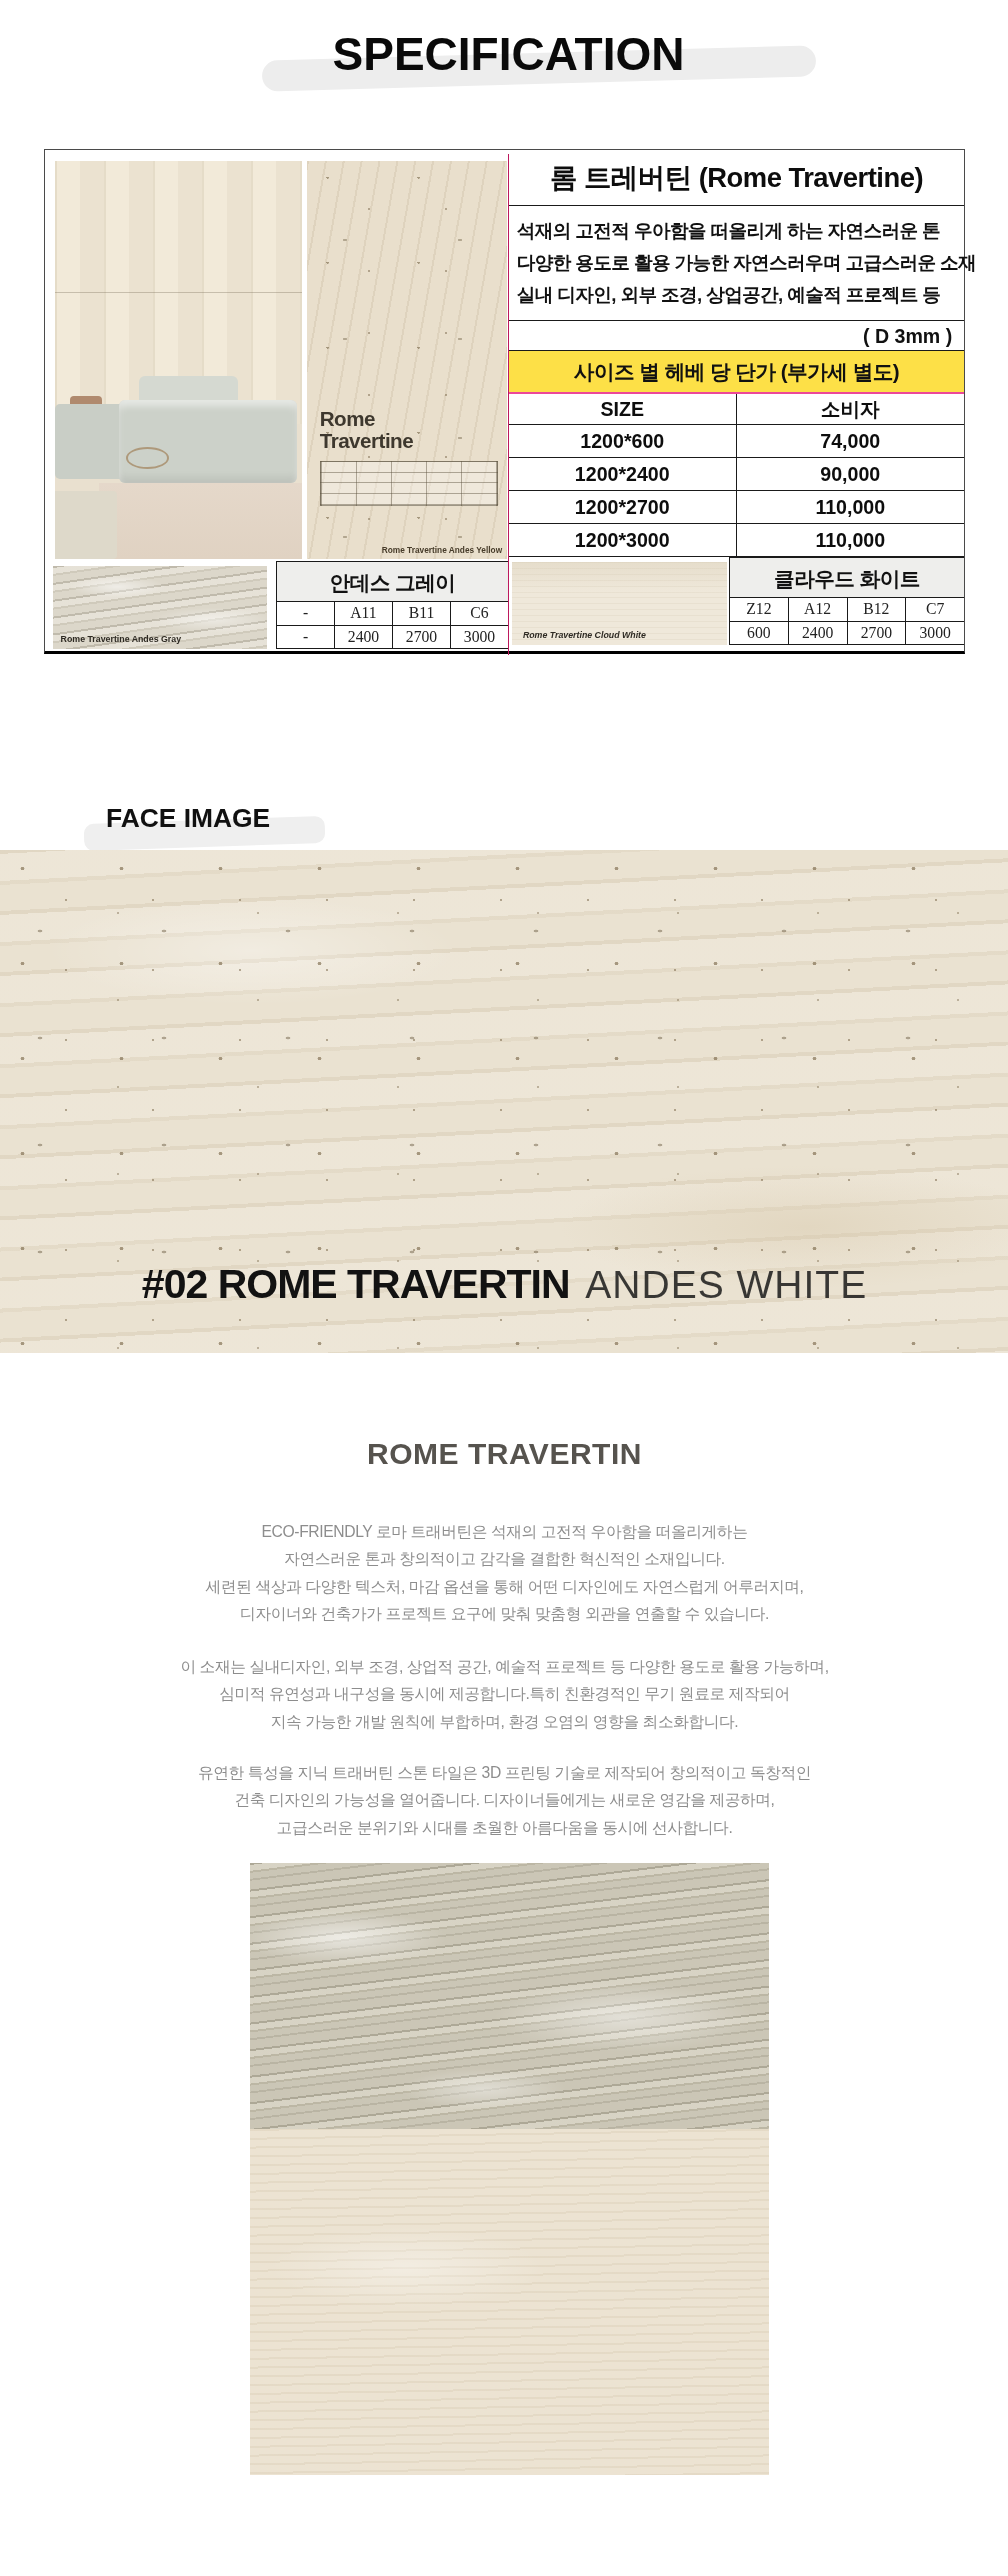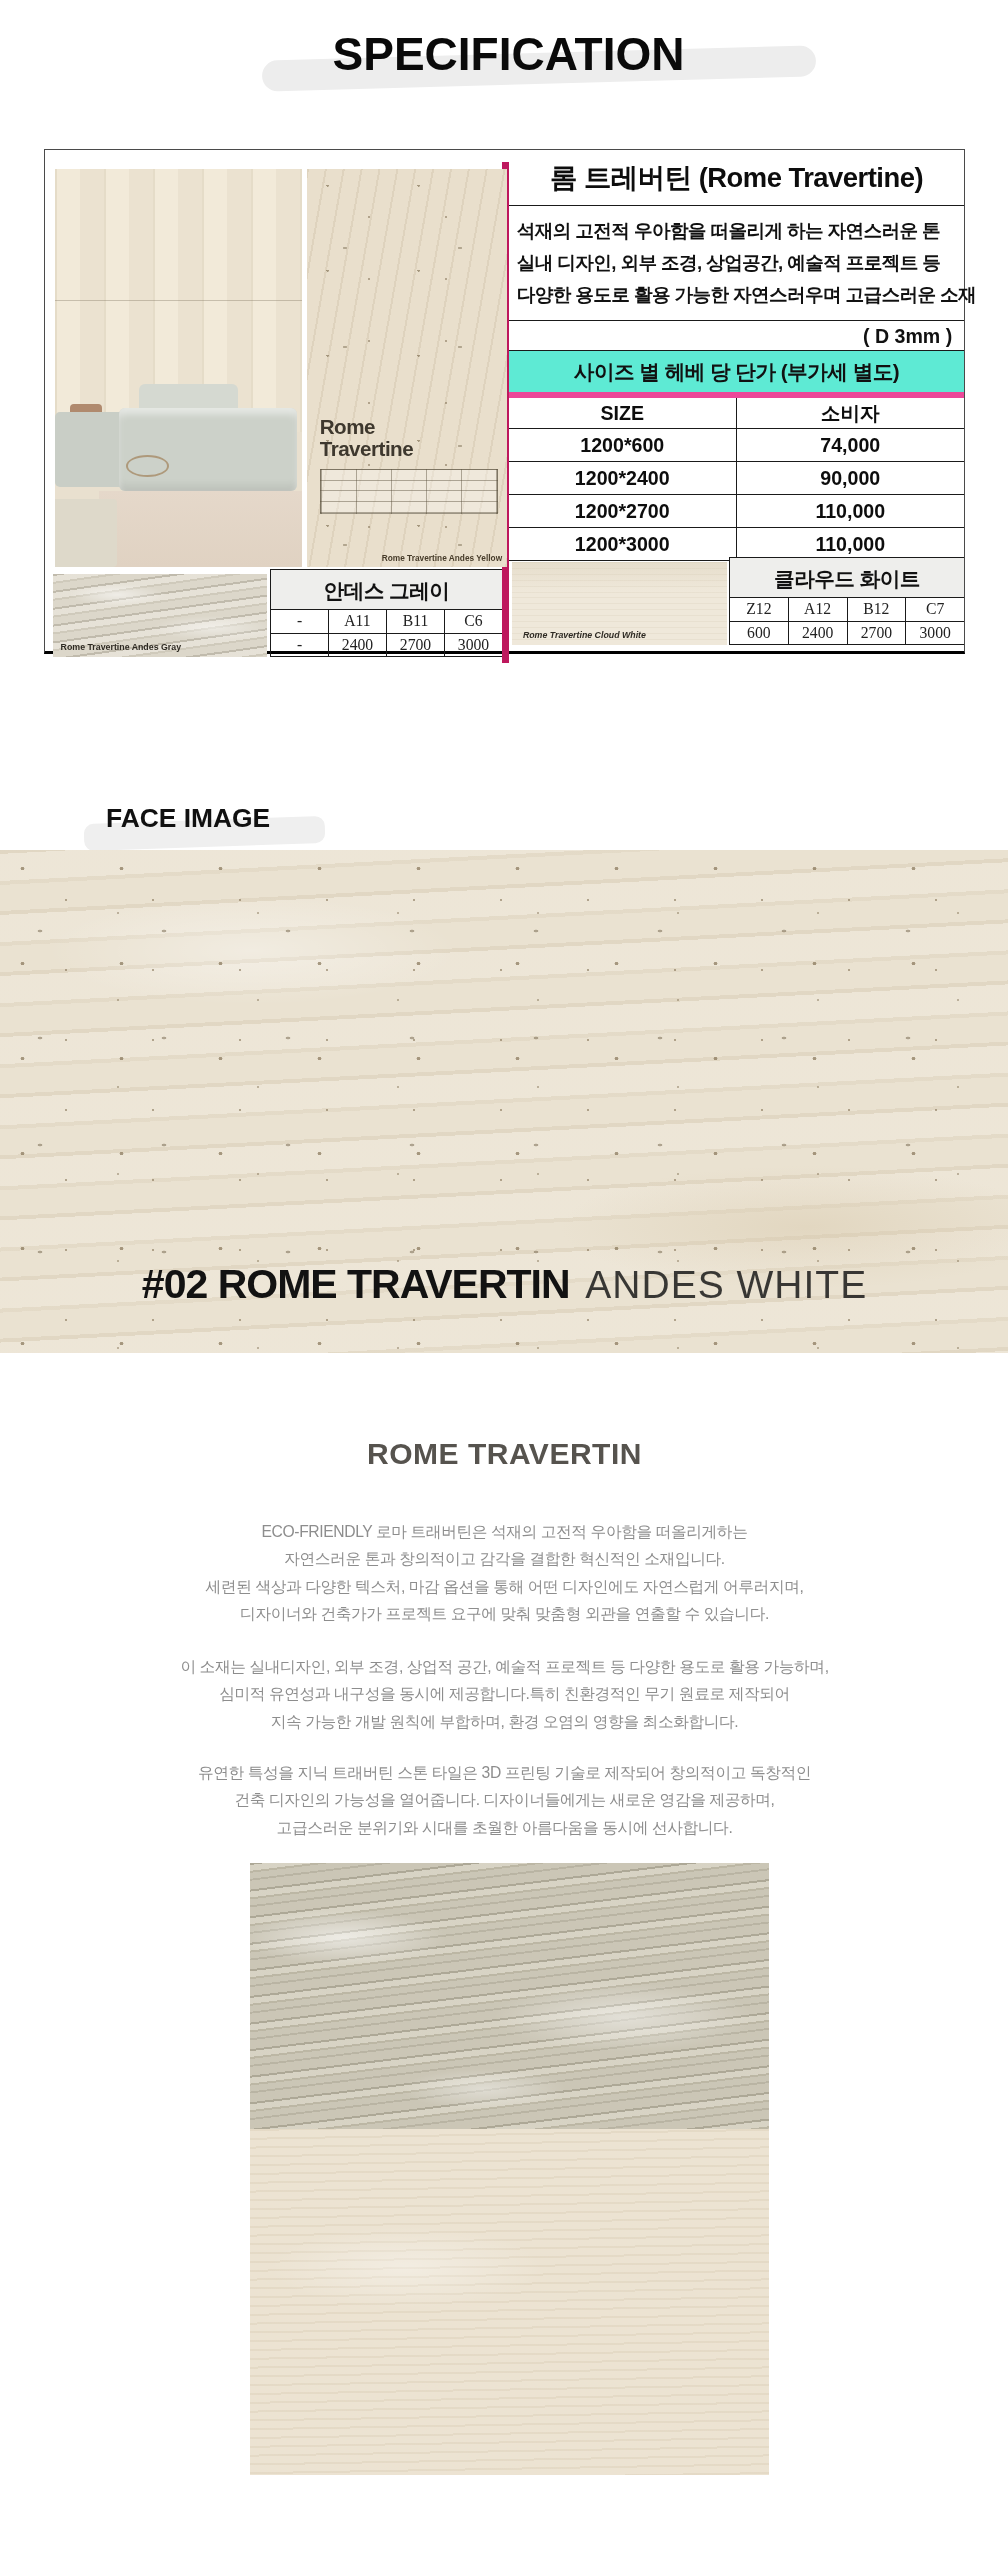--- a/index.html
+++ b/index.html
@@ -9,32 +9,32 @@
   
   .spec-title-wrap{position:absolute;left:0;top:17.6px;width:100%;height:78px;padding-left:8px;}
   .swoosh-main{position:absolute;left:262px;top:35px;width:554px;height:31px;
                background:#ededed;border-radius:15.7px;transform:rotate(-1.6deg);}
   .spec-title{position:absolute;left:0;top:9.8px;width:100%;text-align:center;
               font-size:46px;font-weight:800;color:#0a0a0a;letter-spacing:0px;}
 
   
   .spec-table{position:absolute;left:44px;top:149px;width:921px;height:505px;
               box-sizing:border-box;border:1px solid #4a4a4a;border-bottom:3.9px solid #000;background:#fff;}
-  .left-panel{position:absolute;left:0;top:12px;width:464px;height:100%;border-right:7px solid #be185d;box-sizing:border-box;}
+  .left-panel{position:absolute;left:0;top:4px;width:464px;height:100%;border-right:1px solid #be185d;box-sizing:border-box;}
   .right-panel{position:absolute;left:464px;top:0;right:0;height:100%;}
 
   
   .r-title{height:55px;line-height:55px;text-align:center;font-size:27.4px;font-weight:800;
            color:#0d0d0d;border-bottom:1px solid #1a1a1a;letter-spacing:-0.5px;}
   .r-desc{height:115px;box-sizing:border-box;padding:8.8px 5.9px 0 7.8px;border-bottom:1px solid #1a1a1a;
           font-size:18.6px;font-weight:800;color:#111;line-height:32px;letter-spacing:-0.6px;white-space:nowrap;}
   .r-note{height:30px;line-height:30px;box-sizing:border-box;padding-right:11.8px;text-align:right;
           font-size:19.6px;font-weight:800;color:#111;border-bottom:1px solid #1a1a1a;}
-  .r-gray{height:41px;line-height:41px;text-align:center;background:#5eead4;
-          font-size:20.6px;font-weight:800;color:#111;border-bottom:6px solid #ec4899;letter-spacing:-0.5px;}
+  .r-gray{height:41px;line-height:41px;text-align:center;background:#fde047;
+          font-size:20.6px;font-weight:800;color:#111;border-bottom:2px solid #ec4899;letter-spacing:-0.5px;}
   .pr{display:flex;border-bottom:1px solid #1a1a1a;}
   .pr .c1{width:50%;box-sizing:border-box;border-right:1px solid #1a1a1a;text-align:center;}
   .pr .c2{flex:1;text-align:center;}
   .pr-head{height:30px;}
   .pr-head div{line-height:30px;font-size:19.6px;font-weight:800;color:#0d0d0d;}
   .pr-data{height:32px;}
   .pr-data div{line-height:32px;font-size:19.6px;font-weight:800;color:#0d0d0d;}
 
   
   .bottom-strip{position:absolute;left:0;bottom:0;width:100%;height:94px;}
@@ -209,22 +209,22 @@
           </div>
         </div>
       </div>
     </div>
 
     <div class="right-panel">
       <div class="r-title">롬 트레버틴 (Rome Travertine)</div>
 
       <div class="r-desc">
         <div>석재의 고전적 우아함을 떠올리게 하는 자연스러운 톤</div>
+        <div>다양한 용도로 활용 가능한 자연스러우며 고급스러운 소재</div>
         <div>실내 디자인, 외부 조경, 상업공간, 예술적 프로젝트 등</div>
-        <div>다양한 용도로 활용 가능한 자연스러우며 고급스러운 소재</div>
       </div>
 
       <div class="r-note">( D 3mm )</div>
 
       <div class="r-gray">사이즈 별 헤베 당 단가 (부가세 별도)</div>
 
       <div class="pr pr-head">
         <div class="c1">SIZE</div>
         <div class="c2">소비자</div>
       </div>

